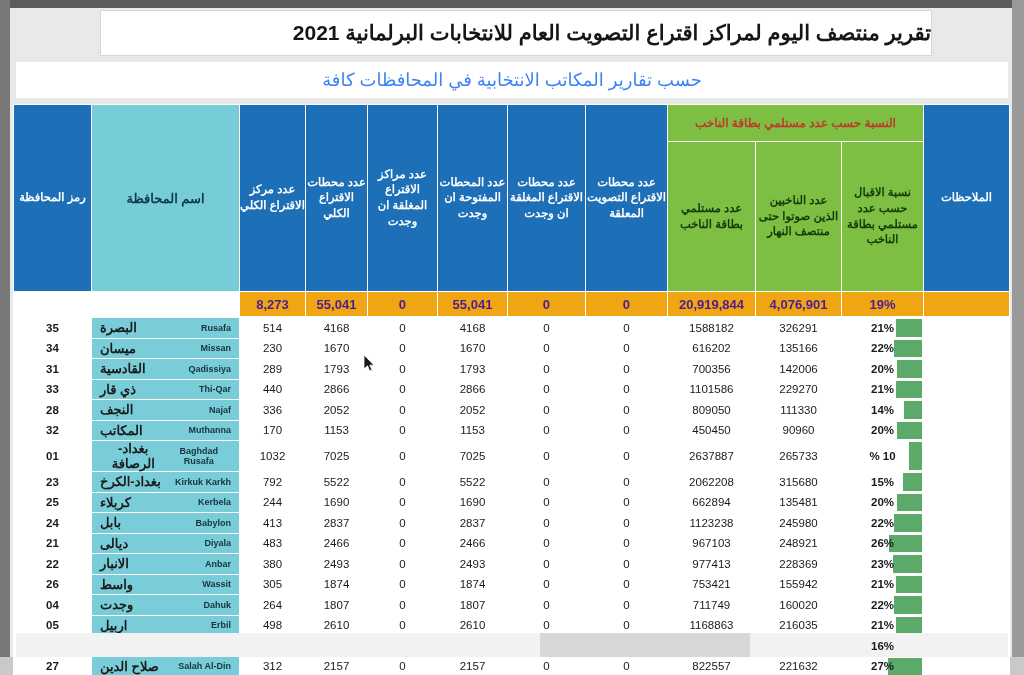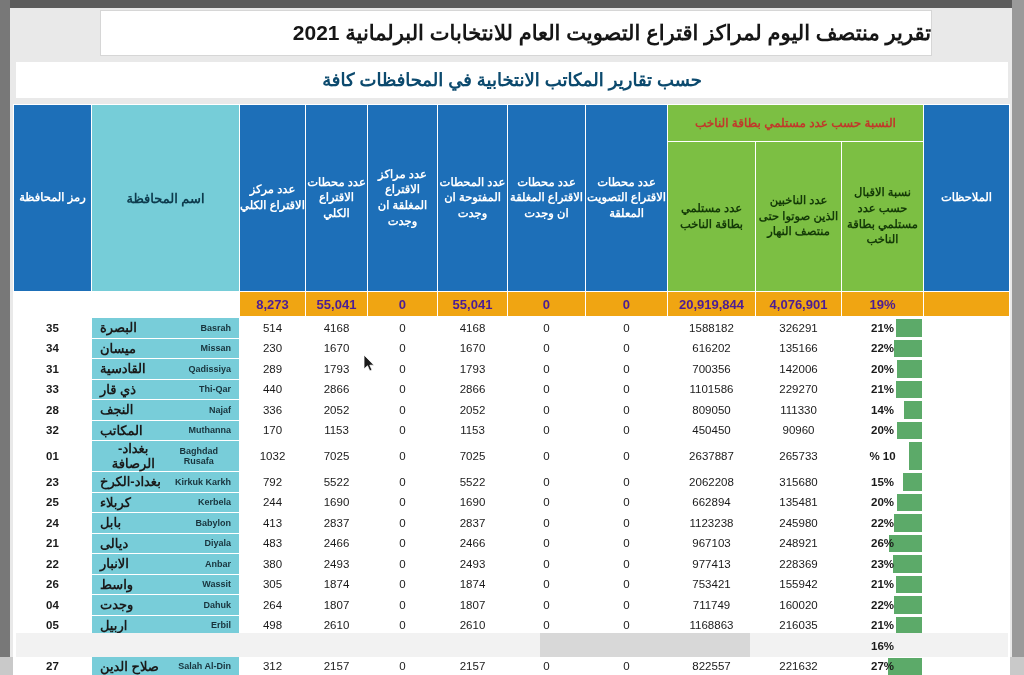--- a/index.html
+++ b/index.html
@@ -62,22 +62,22 @@
 
   .subtitle-bar {
     position: absolute;
     left: 16px; top: 62px;
     width: 992px; height: 36px;
     background: #ffffff;
     display: flex; align-items: center; justify-content: center;
   }
   .subtitle-bar .t {
     font-size: 18px;
-    font-weight: bold;
-    color: #0c4a6e;
+    font-weight: normal;
+    color: #3b82f6;
   }
 
   .tablewrap {
     position: absolute;
     left: 14px; top: 104px;
     width: 996px; height: 552px;
   }
 
   table.grid {
     border-collapse: collapse;
@@ -296,21 +296,21 @@
               <td class="numpad">326291</td>
               <td class="numpad">1588182</td>
               <td class="">0</td>
               <td class="">0</td>
               <td class="">4168</td>
               <td class="">0</td>
               <td class="">4168</td>
               <td class="">514</td>
               <td class="gov-cell">
                 <div class="gov-inner">
-                  <span class="gov-en">Basrah</span>
+                  <span class="gov-en">Rusafa</span>
                   <span class="gov-ar">البصرة</span>
                 </div>
               </td>
               <td class="code-cell">35</td>
             </tr>
             <tr class="drow">
               <td class="notes-col"></td>
               <td class="pct-cell"><span class="pct-bar" style="width: 28px;"></span><span class="pct-val">22%</span></td>
               <td class="numpad">135166</td>
               <td class="numpad">616202</td>

